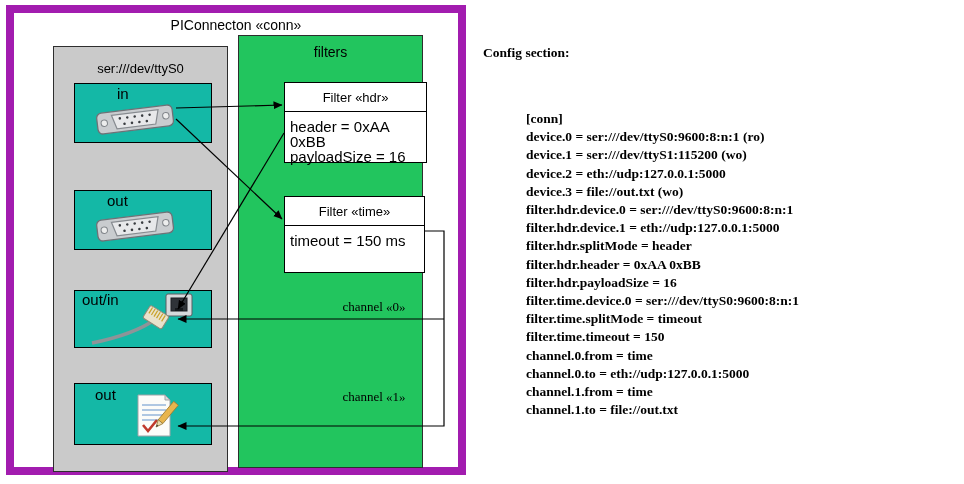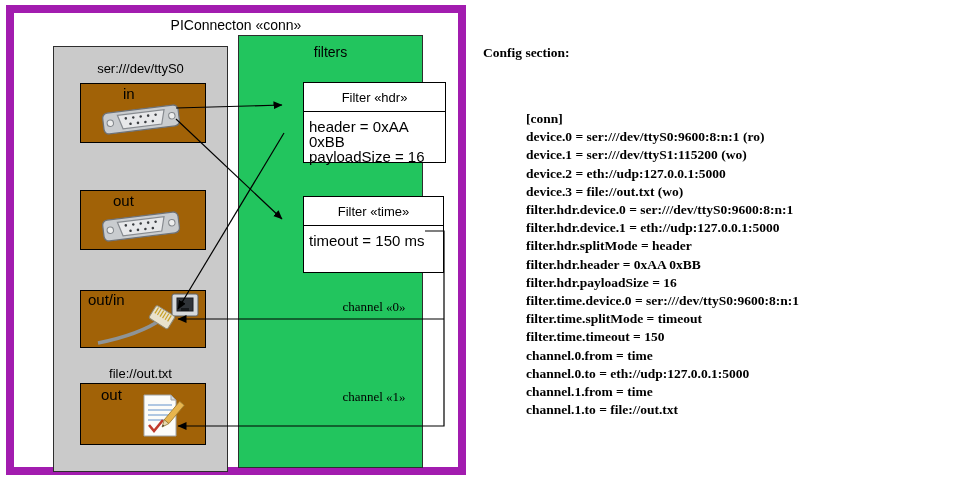--- a/index.html
+++ b/index.html
@@ -21,41 +21,41 @@
     text-align:center; font-size:14px;
   }
 
   .devices-panel {
     position:absolute; left:11px; top:33px; width:175px; height:426px;
     background:#cacaca; border:1px solid #2e2e2e;margin-left:28px;
   }
   .device-label { position:absolute; left:0; width:100%; text-align:center; font-size:13px; }
   .dl1{top:14px} .dl2{top:125px} .dl3{top:226px} .dl4{top:319px}
   .device-box {
-    position:absolute; left:26px; width:126px;
-    background:#a16207; border:1px solid #000;
+    position:absolute; left:20px; width:138px;
+    background:#14b8a6; border:1px solid #000;
   }
   .db1{top:36px;height:60px} .db2{top:143px;height:60px}
   .db3{top:243px;height:58px} .db4{top:336px;height:62px}
   .port-label { position:absolute; font-size:15px; }
   .db1 .port-label{ left:42px; top:1px; }
   .db2 .port-label{ left:32px; top:1px; }
   .db3 .port-label{ left:7px;  top:0px; }
   .db4 .port-label{ left:20px; top:2px; }
   .icon { position:absolute; display:block; line-height:0; }
   .serial-icon   { left:18px; top:14px; }
   .ethernet-icon { left:3px;  top:2px;  }
   .document-icon { left:56px; top:8px;  }
 
   .filters-panel {
     position:absolute; left:224px; top:22px; width:185px; height:433px;
     background:#22c55e; border:1px solid #2e2e2e;
   }
   .filters-title { position:absolute; top:8px; left:0; width:100%; text-align:center; font-size:14px; }
-  .filter-box { position:absolute; background:#fff; border:1px solid #000;margin-left:19px; }
+  .filter-box { position:absolute; background:#fff; border:1px solid #000; }
   .fb-hdr  { left:45px; top:46px;  width:143px; height:81px; }
   .fb-time { left:45px; top:160px; width:141px; height:77px; }
   .filter-title { text-align:center; font-size:13px; padding:7px 2px 6px; border-bottom:1px solid #000; }
   .filter-params { padding:7px 5px; font-size:15px; line-height:15px; white-space:pre-line; }
   .channel-label { position:absolute; font-size:13px; left:60px; width:150px; text-align:center;font-family:Liberation Serif, serif; }
   .ch0 { top:263px; } .ch1 { top:353px; }
 
   .arrows { position:absolute; left:0; top:0; pointer-events:none; }
   .arrows line, .arrows polyline { stroke:#000; stroke-width:1.2; fill:none; }
 
@@ -146,21 +146,20 @@
                 <line x1="75" y1="18" x2="75" y2="25"></line>
                   <line x1="78" y1="18" x2="78" y2="25"></line>
                 <line x1="81" y1="18" x2="81" y2="25"></line>
                   <line x1="84" y1="18" x2="84" y2="25"></line>
               </g>
             </g>
           </svg>
         </span>
       </div>
 
-      <div class="device-label dl4">file://out.txt</div>
       <div class="device-box db4">
         <span class="port-label">out</span>
         <span class="icon document-icon">
           <svg width="48" height="48" viewBox="0 0 48 48">
             <path d="M7 3 L34 3 L39 8 L39 44 L7 44 Z" fill="#fcfcf9" stroke="#9fa3a7"></path>
             <path d="M34 3 L34 8 L39 8 Z" fill="#d9dbdd" stroke="#9fa3a7"></path>
             <g stroke="#8fb0d8" stroke-width="1.4">
               <line x1="11" y1="13" x2="35" y2="13"></line>
               <line x1="11" y1="18" x2="35" y2="18"></line>
               <line x1="11" y1="23" x2="35" y2="23"></line>

